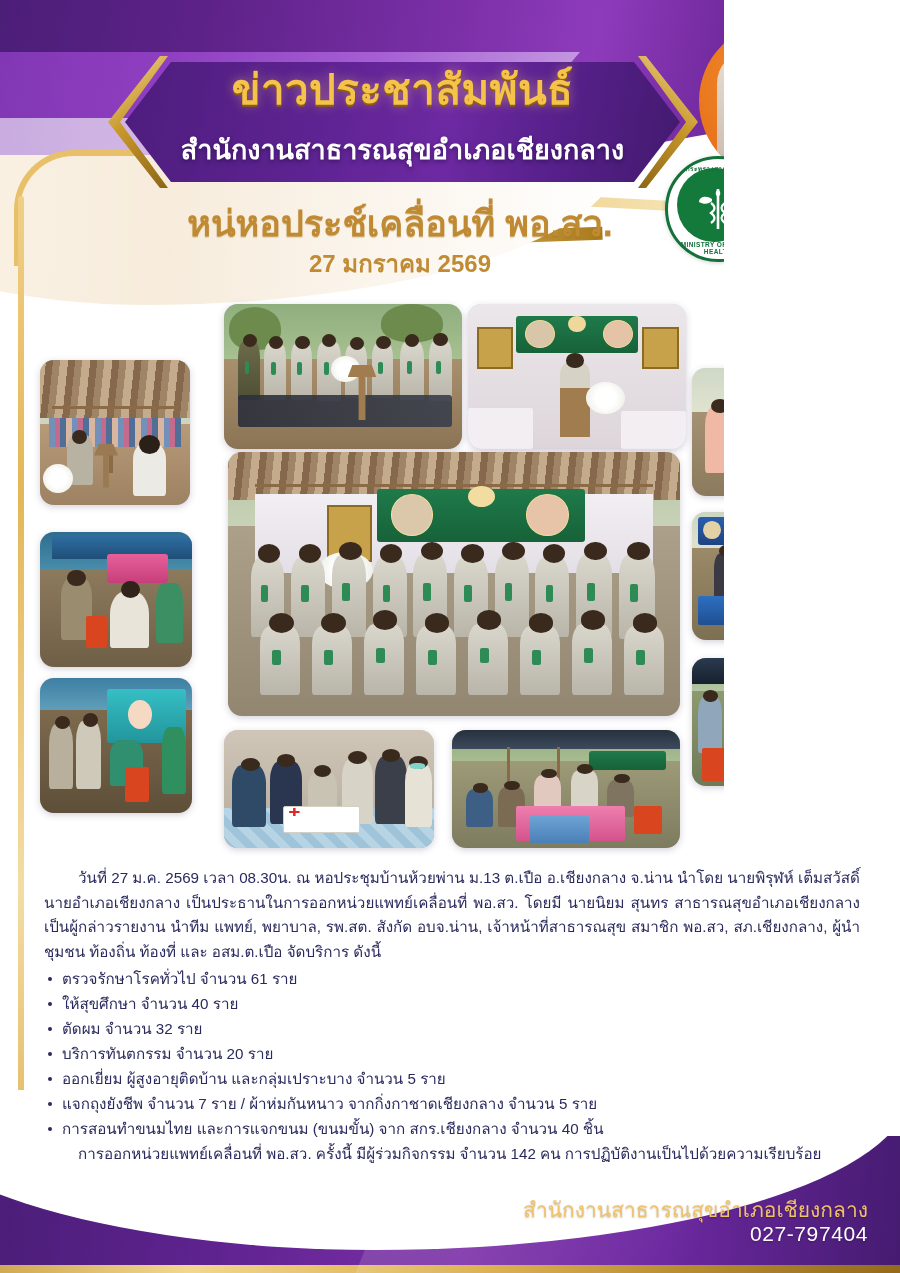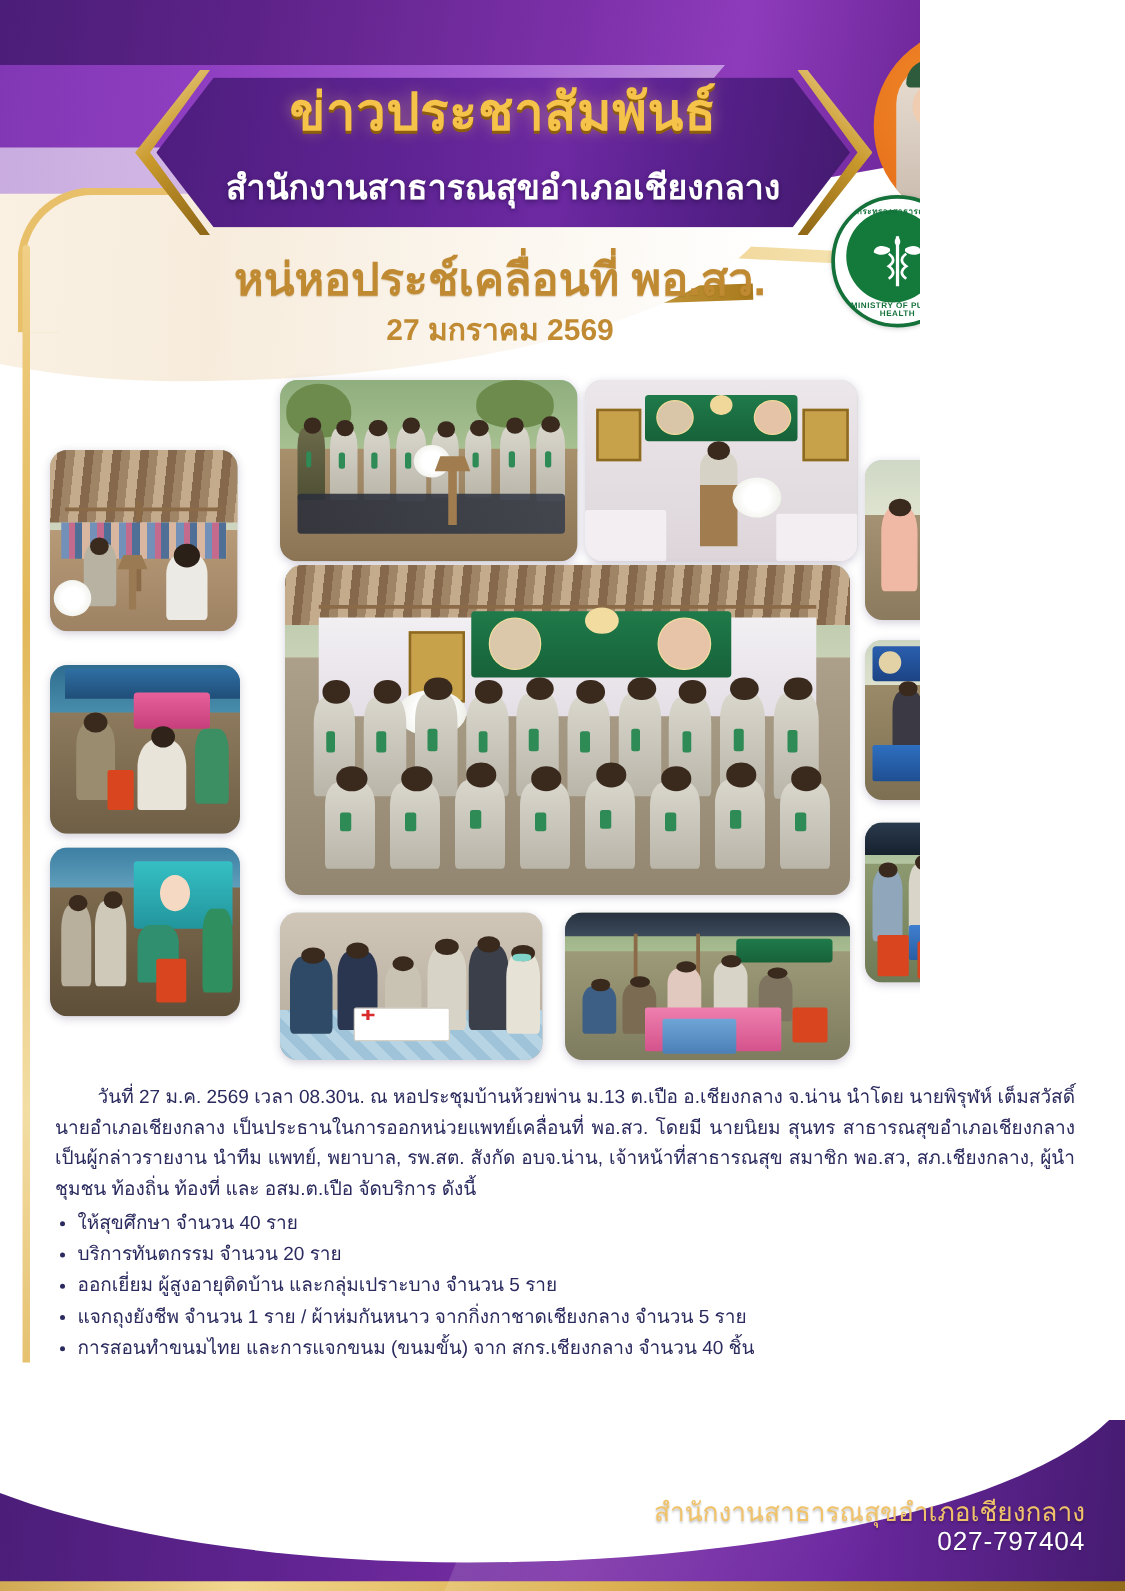--- a/index.html
+++ b/index.html
@@ -6,21 +6,20 @@
   html,body{margin:0;padding:0;background:#ffffff;}
   body{
     font-family:"Liberation Sans","DejaVu Sans",sans-serif;
     -webkit-font-smoothing:antialiased;
   }
   #poster{
     position:relative;
     width:724px;height:1273px;
     overflow:hidden;
     background:#ffffff;
-    padding-left:12px;
   }
 
   
   .top-purple{
     position:absolute;left:0;top:0;width:900px;height:230px;
     background:linear-gradient(100deg,#4b1e78 0%,#5d2288 22%,#7a2fa6 48%,#8e3bbb 64%,#6a2596 82%,#4a1c75 100%);
     border-bottom-left-radius:0;
     clip-path:polygon(0 0,900px 0,900px 96px,720px 132px,470px 176px,250px 210px,70px 228px,0 232px);
   }
   .top-purple-2{
@@ -612,25 +611,28 @@
     <div class="tablecloth" style="left:28%;top:64%;width:48%;height:30%;background:linear-gradient(180deg,#ee7fae,#d4538c);"></div>
     <div class="tablecloth" style="left:34%;top:72%;width:26%;height:24%;background:linear-gradient(180deg,#6fa4d6,#4b80b8);"></div>
     <div class="chair" style="left:80%;top:64%;width:12%;height:24%;"></div>
   </div>
 
 </div>
 
 <div class="body-text" style="position:absolute;left:44px;top:866px;width:816px;">
   <p class="para">วันที่ 27 ม.ค. 2569 เวลา 08.30น. ณ หอประชุมบ้านห้วยพ่าน ม.13 ต.เปือ อ.เชียงกลาง จ.น่าน นำโดย นายพิรุฬห์ เต็มสวัสดิ์ นายอำเภอเชียงกลาง เป็นประธานในการออกหน่วยแพทย์เคลื่อนที่ พอ.สว. โดยมี นายนิยม สุนทร สาธารณสุขอำเภอเชียงกลาง เป็นผู้กล่าวรายงาน นำทีม แพทย์, พยาบาล, รพ.สต. สังกัด อบจ.น่าน, เจ้าหน้าที่สาธารณสุข สมาชิก พอ.สว, สภ.เชียงกลาง, ผู้นำชุมชน ท้องถิ่น ท้องที่ และ อสม.ต.เปือ จัดบริการ ดังนี้</p>
   <ul class="bullets">
+    <li>ตรวจรักษาโรคทั่วไป  จำนวน  61  ราย</li>
     <li>ให้สุขศึกษา  จำนวน  40 ราย</li>
+    <li>ตัดผม  จำนวน  32 ราย</li>
     <li>บริการทันตกรรม  จำนวน 20 ราย</li>
     <li>ออกเยี่ยม ผู้สูงอายุติดบ้าน และกลุ่มเปราะบาง จำนวน  5 ราย</li>
-    <li>แจกถุงยังชีพ  จำนวน  1  ราย / ผ้าห่มกันหนาว จากกิ่งกาชาดเชียงกลาง  จำนวน  5 ราย</li>
+    <li>แจกถุงยังชีพ  จำนวน  7  ราย / ผ้าห่มกันหนาว จากกิ่งกาชาดเชียงกลาง  จำนวน  5 ราย</li>
     <li>การสอนทำขนมไทย และการแจกขนม (ขนมขั้น) จาก สกร.เชียงกลาง จำนวน  40 ชิ้น</li>
+    <li class="cont">การออกหน่วยแพทย์เคลื่อนที่ พอ.สว. ครั้งนี้ มีผู้ร่วมกิจกรรม จำนวน  142  คน การปฏิบัติงานเป็นไปด้วยความเรียบร้อย</li>
   </ul>
 </div>
 
 <div class="bot-purple"></div>
 <div class="bot-white-curve"></div>
 <div class="bot-gold-curve"></div>
 <div class="bot-light"></div>
 <div class="footer-org">สำนักงานสาธารณสุขอำเภอเชียงกลาง</div>
 <div class="footer-phone">027-797404</div>
 

